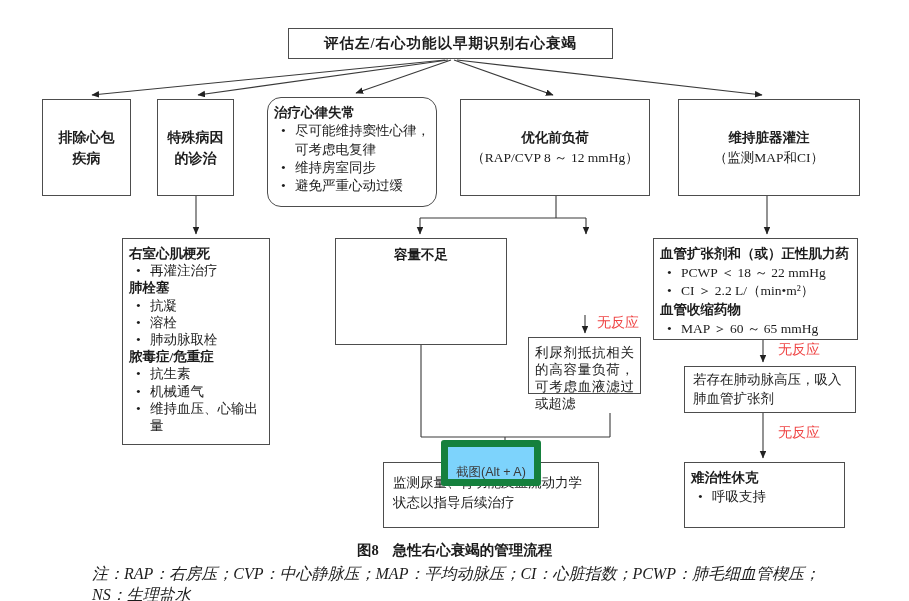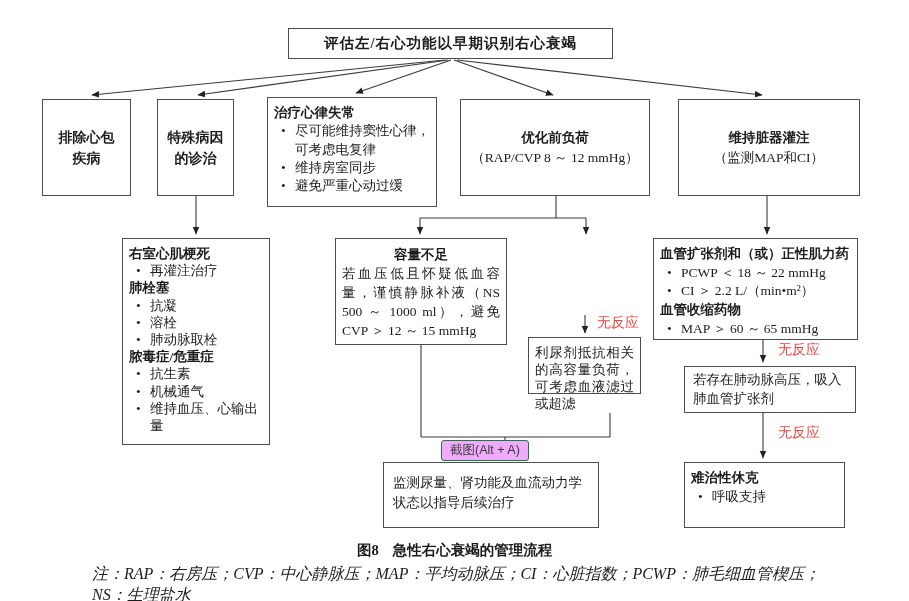--- a/index.html
+++ b/index.html
@@ -12,39 +12,39 @@
   .bold{font-weight:bold;}
   .t-center{text-align:center;font-weight:bold;}
   .just{text-align:justify;}
   .bullet{position:relative;padding-left:21px;}
   .bullet::before{content:"\2022";position:absolute;left:7px;top:0;}
   .hline{font-weight:bold;}
   
   #box-root{left:288px;top:28px;width:325px;height:31px;font-size:14.5px;letter-spacing:1px;}
   #box-b1{left:42px;top:99px;width:89px;height:97px;font-size:14px;line-height:1.5;}
   #box-b2{left:157px;top:99px;width:77px;height:97px;font-size:14px;line-height:1.5;}
-  #box-b3{left:267px;top:97px;width:170px;height:110px;line-height:1.36;}
+  #box-b3{left:267px;top:97px;width:170px;height:110px;line-height:1.36;border-radius:14px;}
   #box-b4{left:460px;top:99px;width:190px;height:97px;line-height:1.45;}
   #box-b5{left:678px;top:99px;width:182px;height:97px;line-height:1.45;}
   #box-etio{left:122px;top:238px;width:148px;height:207px;line-height:1.275;}
   #box-vol{left:335px;top:238px;width:172px;height:107px;line-height:1.41;}
   #box-cong{left:530px;top:238px;width:110px;height:77px;line-height:1.41;}
   #box-vaso{left:653px;top:238px;width:205px;height:102px;line-height:1.38;}
   #box-diur{left:528px;top:337px;width:113px;height:57px;line-height:1.26;}
   #box-mon{left:383px;top:462px;width:216px;height:66px;line-height:1.5;padding:10px 9px;}
   #box-pah{left:684px;top:366px;width:172px;height:47px;line-height:1.4;padding:4px 8px;}
   #box-shock{left:684px;top:462px;width:161px;height:66px;line-height:1.38;}
   .no-resp{position:absolute;font-size:14px;color:#ef4444;}
   #noresp-1{left:597px;top:314px;}
   #noresp-2{left:778px;top:341px;}
   #noresp-3{left:778px;top:424px;}
   .tooltip{position:absolute;left:441px;top:440px;height:21px;box-sizing:border-box;
-           border:1px solid #15803d;border-radius:3px;background:#f0abfc;color:#3b3b3b;
+           border:7px solid #15803d;border-radius:3px;background:#7dd3fc;color:#3b3b3b;
            font-family:"Liberation Sans", sans-serif;font-size:12.5px;line-height:19px;
-           padding:0 8px;white-space:nowrap;}
+           padding:16px 8px;white-space:nowrap;}
   .caption{position:absolute;left:0;top:541px;width:909px;text-align:center;
            font-weight:bold;font-size:14.5px;}
   .caption .fig{margin-right:14px;}
   .note{position:absolute;left:92px;top:564px;width:760px;font-size:16px;font-style:italic;}
 </style>
 </head>
 <body>
 
 <div class="canvas">
 
@@ -116,21 +116,20 @@
     <div class="bullet">溶栓</div>
     <div class="bullet">肺动脉取栓</div>
     <div class="hline">脓毒症/危重症</div>
     <div class="bullet">抗生素</div>
     <div class="bullet">机械通气</div>
     <div class="bullet">维持血压、心输出量</div>
   </div>
 
   <div class="box" id="box-vol">
     <div class="t-center">容量不足</div>
-    <div class="just">若血压低且怀疑低血容量，谨慎静脉补液（NS 500 ～ 1000 ml），避免CVP ＞ 12 ～ 15 mmHg</div>
   </div>
 
 
   <div class="box" id="box-vaso">
     <div class="hline">血管扩张剂和（或）正性肌力药</div>
     <div class="bullet">PCWP ＜ 18 ～ 22 mmHg</div>
     <div class="bullet">CI ＞ 2.2 L/（min•m²）</div>
     <div class="hline">血管收缩药物</div>
     <div class="bullet">MAP ＞ 60 ～ 65 mmHg</div>
   </div>

